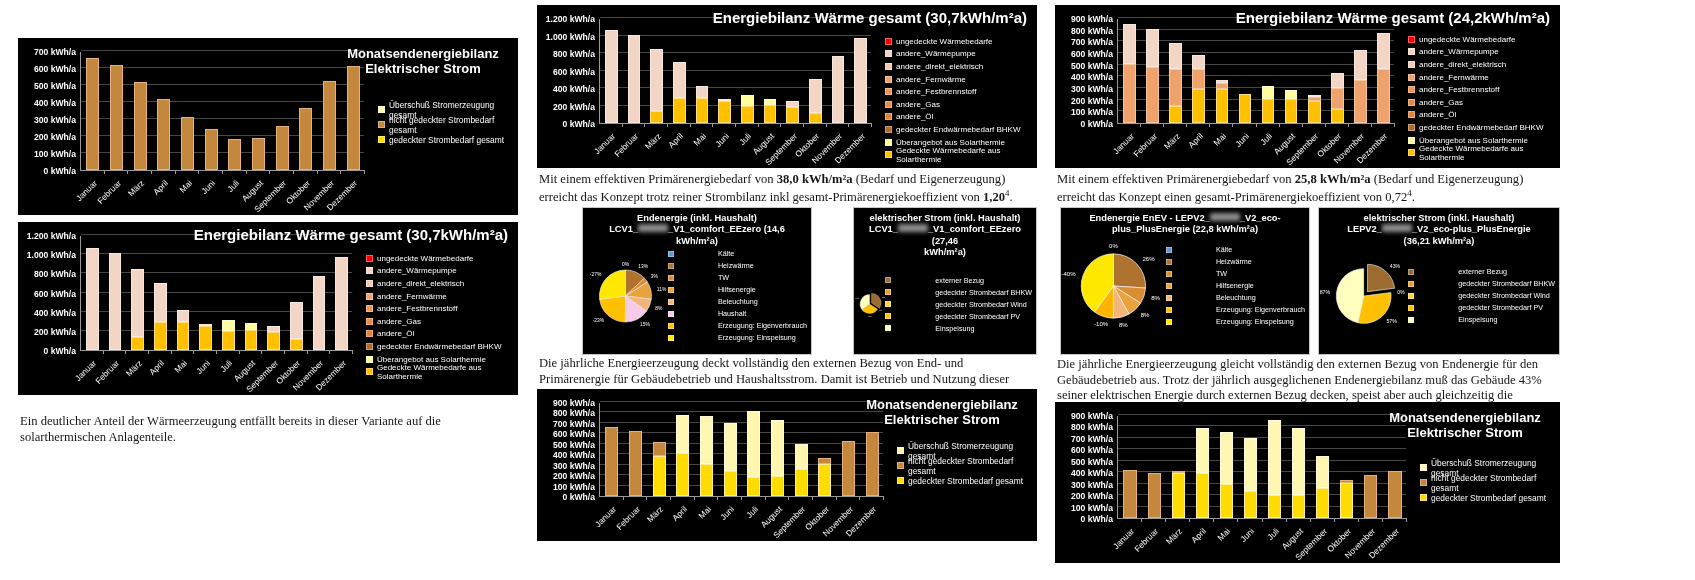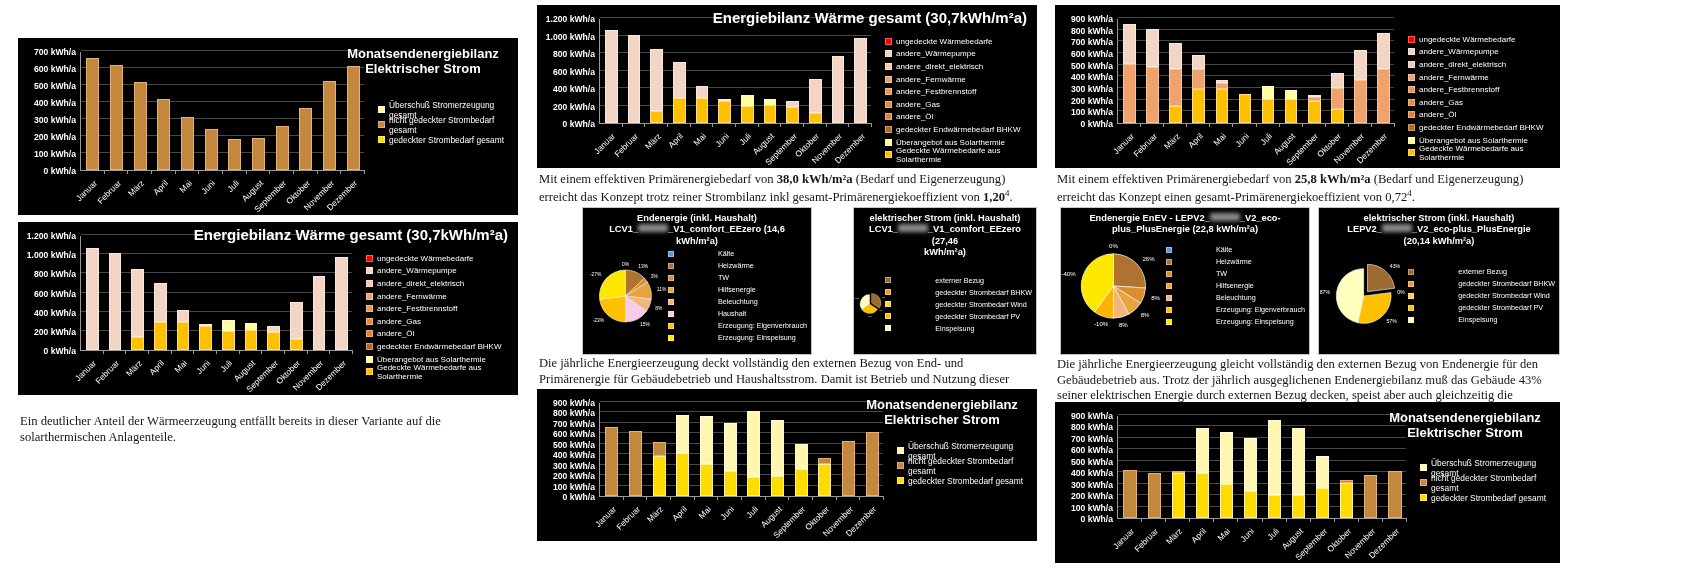--- a/index.html
+++ b/index.html
@@ -583,20 +583,23 @@
         <div class="xl" style="left: 57.7083px; top: 126px;">März</div>
         <div class="xl" style="left: 80.7917px; top: 126px;">April</div>
         <div class="xl" style="left: 103.875px; top: 126px;">Mai</div>
         <div class="xl" style="left: 126.958px; top: 126px;">Juni</div>
         <div class="xl" style="left: 150.042px; top: 126px;">Juli</div>
         <div class="xl" style="left: 173.125px; top: 126px;">August</div>
         <div class="xl" style="left: 196.208px; top: 126px;">September</div>
         <div class="xl" style="left: 219.292px; top: 126px;">Oktober</div>
         <div class="xl" style="left: 242.375px; top: 126px;">November</div>
         <div class="xl" style="left: 265.458px; top: 126px;">Dezember</div>
+        <div class="btitle overlay" style="right: 10px; top: 4px; left: 82px;">
+          <div>Energiebilanz Wärme gesamt (24,2kWh/m²a)</div>
+        </div>
         <div class="blegend" style="left: 353px; top: 28px; width: 150px;">
           <div class="li" style="display: flex; align-items: center; font-size: 8px; height: 12.6px;">
             <span class="sw" style="background: rgb(255, 0, 0); width: 7px; height: 7px;"></span>
             <span>ungedeckte Wärmebedarfe</span>
           </div>
           <div class="li" style="display: flex; align-items: center; font-size: 8px; height: 12.6px;">
             <span class="sw" style="background: rgb(242, 213, 196); width: 7px; height: 7px;"></span>
             <span>andere_Wärmepumpe</span>
           </div>
           <div class="li" style="display: flex; align-items: center; font-size: 8px; height: 12.6px;">
@@ -681,21 +684,21 @@
             <div class="li" style="display: flex; align-items: center;">
               <span class="sw" style="background: rgb(255, 232, 0); width: 6px; height: 6px;"></span>
               <span>Erzeugung: Einspeisung</span>
             </div>
           </div>
         </div>
       </div>
     <div class="panel pie" style="top:207px;height:148px;left:263px;right:auto;width:242px;">
         <div class="ptitle"><span>elektrischer Strom (inkl. Haushalt)
 LEPV2_</span><span class="redact"></span><span>_V2_eco-plus_PlusEnergie
-(20,14 kWh/m²a)</span></div>
+(36,21 kWh/m²a)</span></div>
         <div class="prow">
           <svg viewBox="-62 -56 124 112" height="96" width="106">
             <path d="M 5.289486701014746 -6.001777273423943 L 5.289486701014749 -44.00177727342394 A 38 38 0 0 1 42.98824297191108 -10.77710717067237 Z" fill="#9C6B30" stroke="#ffffff" stroke-width="0.8"></path>
             <text x="36.36522106947638" y="-38.76221875478961" text-anchor="start" class="plabel">43%</text>
             <text x="46.62740907189809" y="-3.4063290834388447" text-anchor="start" class="plabel">0%</text>
             <path d="M 0 0 L 37.69875627089633 -4.775329897248428 A 38 38 0 0 1 -8.233361576696185 37.09732816723305 Z" fill="#FFC000" stroke="#ffffff" stroke-width="0.8"></path>
             <text x="31.663695251388187" y="37.233419109370985" text-anchor="start" class="plabel">57%</text>
             <path d="M 0 0 L -8.233361576696185 37.09732816723305 A 38 38 0 0 1 -6.980486755139913e-15 -38 Z" fill="#FFFFC0" stroke="#ffffff" stroke-width="0.8"></path>
             <text x="-46.720050626524056" y="-2.6221938127162607" text-anchor="end" class="plabel">87%</text>
           </svg>

